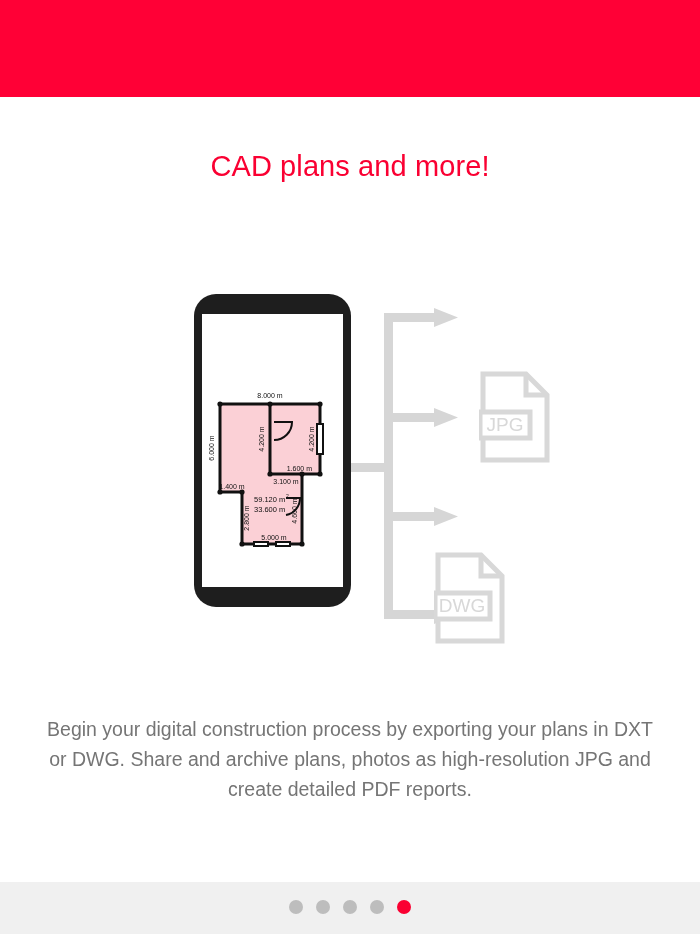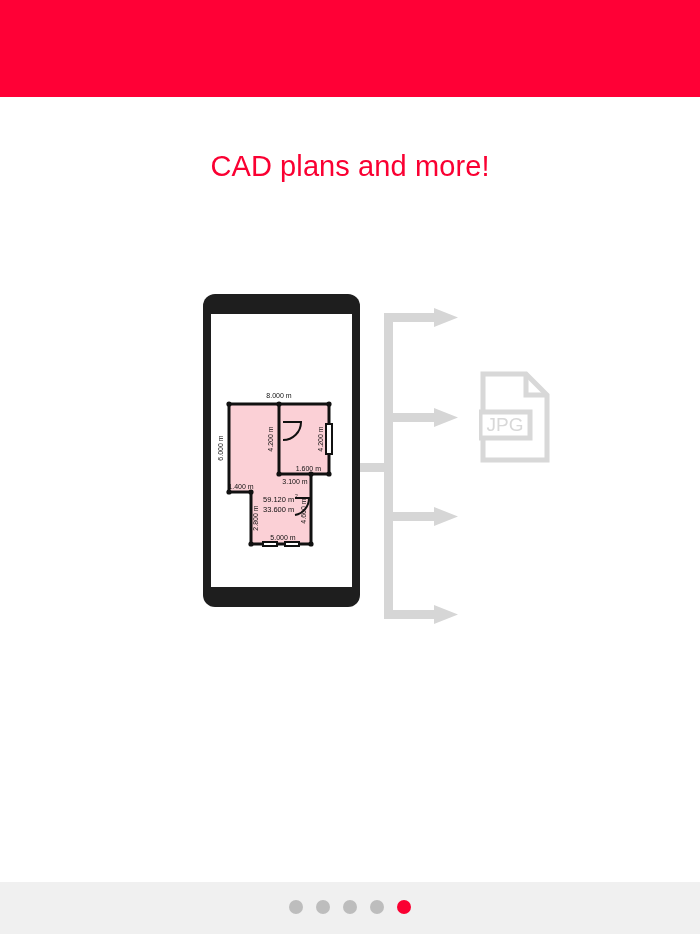--- a/index.html
+++ b/index.html
@@ -23,22 +23,22 @@
     text-align:center;
     font-size:29px;color:#fa0032;letter-spacing:0.1px;
     font-family:"Liberation Sans", sans-serif;
   }
 
   
   .stage{position:absolute;left:0;top:230px;width:700px;height:430px;}
 
   
   .phone{
-    position:absolute;left:203px;top:64px;width:157px;height:313px;
-    background:#1e1e1e;border-radius:12px;
+    position:absolute;left:194px;top:64px;width:157px;height:313px;
+    background:#1e1e1e;border-radius:22px;
     box-shadow:0 0 0 0 rgba(0,0,0,0);
   }
   .phone-screen{
     position:absolute;left:8px;top:20px;width:141px;height:273px;
     background:#ffffff;
   }
 
   
   .plan{position:absolute;left:0;top:0;width:141px;height:273px;}
 
@@ -106,20 +106,28 @@
     <div class="fileicon" style="left:434px;top:140px;margin-left:45px;">
       <svg width="72" height="94" viewBox="0 0 72 94">
         <path d="M4 4 H47 L68 25 V90 H4 Z" fill="#ffffff" stroke="#d8d8d8" stroke-width="5"></path>
         <path d="M47 4 V25 H68" fill="none" stroke="#d8d8d8" stroke-width="5"></path>
         <rect x="1" y="42" width="50" height="26" fill="#ffffff" stroke="#d8d8d8" stroke-width="5"></rect>
         <text x="26" y="61" font-family="Liberation Sans, sans-serif" font-size="19" fill="#d8d8d8" text-anchor="middle">JPG</text>
       </svg>
     </div>
 
 
+    <div class="fileicon" style="left:434px;top:321px;">
+      <svg width="76" height="94" viewBox="0 0 76 94">
+        <path d="M4 4 H47 L68 25 V90 H4 Z" fill="#ffffff" stroke="#d8d8d8" stroke-width="5"></path>
+        <path d="M47 4 V25 H68" fill="none" stroke="#d8d8d8" stroke-width="5"></path>
+        <rect x="1" y="42" width="55" height="26" fill="#ffffff" stroke="#d8d8d8" stroke-width="5"></rect>
+        <text x="28" y="61" font-family="Liberation Sans, sans-serif" font-size="19" fill="#d8d8d8" text-anchor="middle">DWG</text>
+      </svg>
+    </div>
 
     <div class="phone">
       <div class="phone-screen">
 
         <svg class="plan" viewBox="0 0 141 273">
 
           <g>
             <polygon points="18,90 118,90 118,160 100,160 100,230 40,230 40,178 18,178" fill="#fbd0d6"></polygon>
           </g>
 
@@ -203,20 +211,21 @@
             <text x="84" y="184" font-size="5">2</text>
             <text x="52" y="198">33.600 m</text>
           </g>
         </svg>
 
       </div>
     </div>
 
   </div>
 
+  <div class="desc">Begin your digital construction process by exporting your plans in DXT or DWG. Share and archive plans, photos as high-resolution JPG and create detailed PDF reports.</div>
 
   <div class="footer"></div>
   <div class="dots">
     <span class="dot"></span>
     <span class="dot"></span>
     <span class="dot"></span>
     <span class="dot"></span>
     <span class="dot active"></span>
   </div>
 

